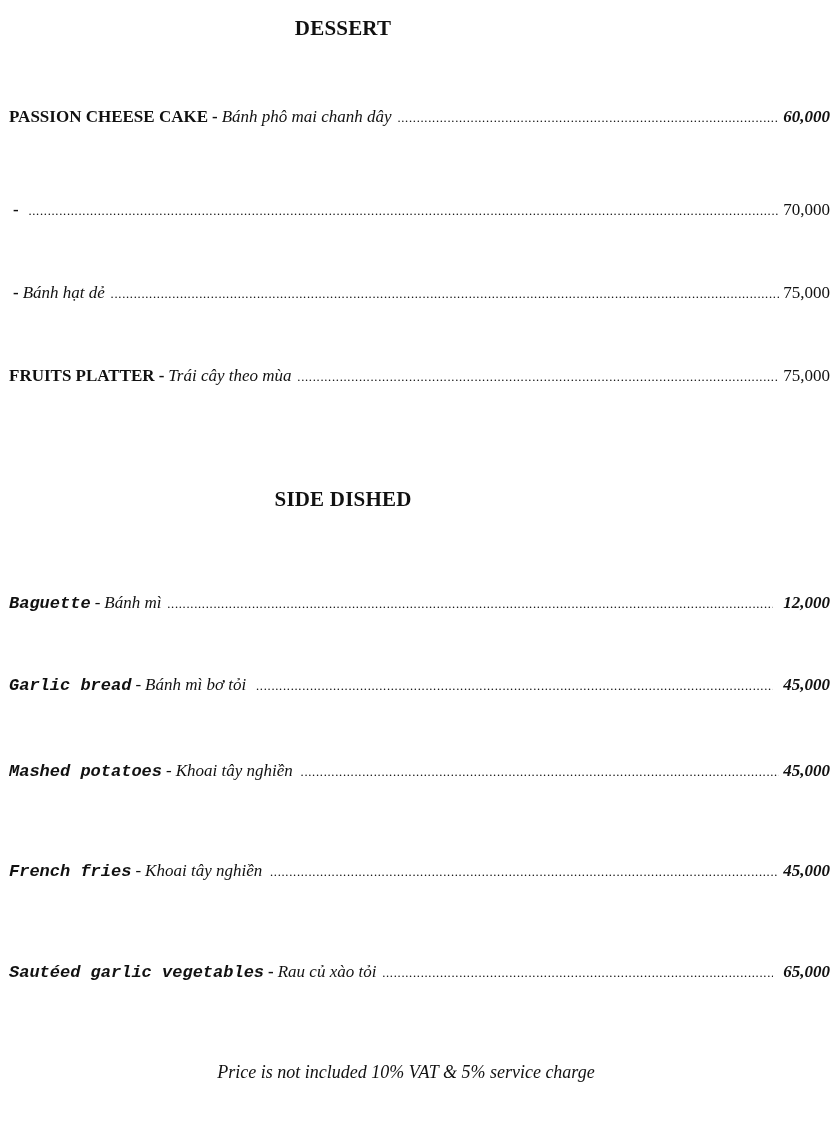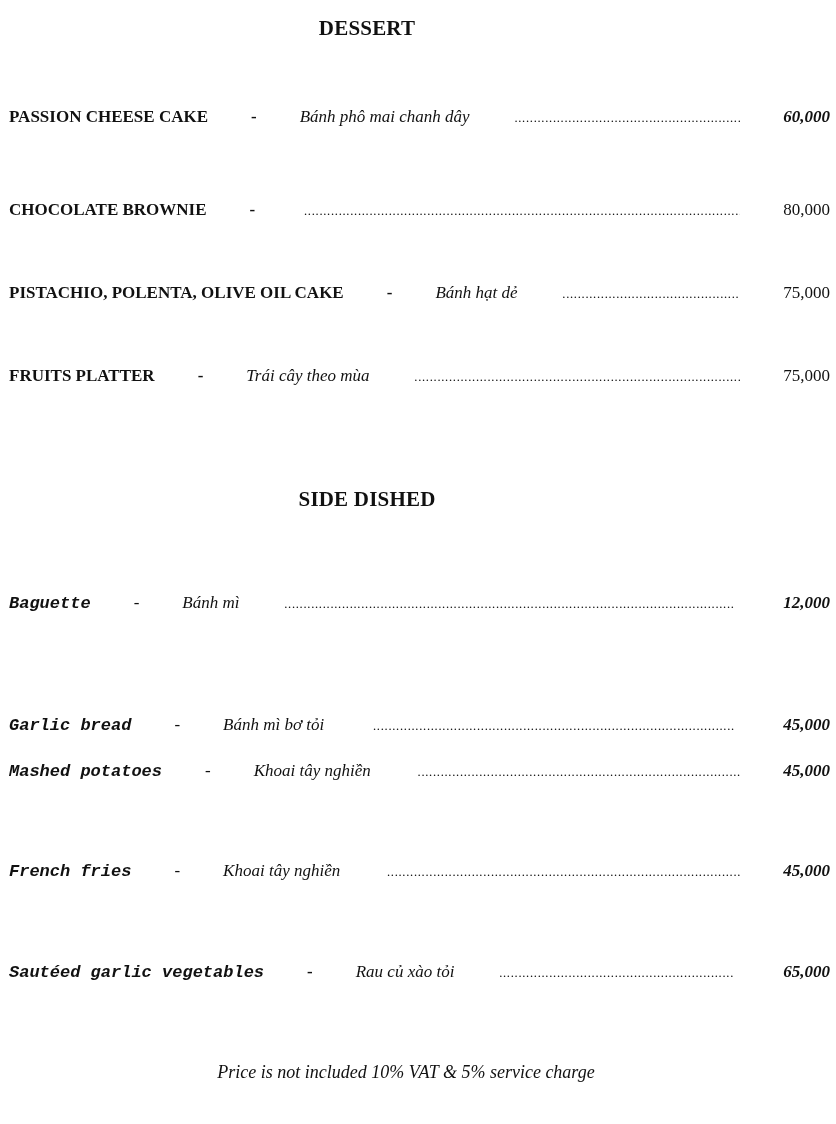--- a/index.html
+++ b/index.html
@@ -16,33 +16,31 @@
       color: #111111;
     }
     .section-title {
       position: absolute;
       left: 0;
       width: 686px;
       text-align: center;
       font-weight: bold;
       font-size: 21px;
       letter-spacing: 0.2px;
-      margin-left: 24px;
     }
     .row {
       position: absolute;
       left: 9px;
       width: 821px;
       height: 22px;
       display: flex;
       align-items: baseline;
       font-size: 17px;
       white-space: nowrap;
       overflow: hidden;
-      gap: 39px;
     }
     .name-en { font-weight: bold; }
     .name-en.italic { font-style: italic; font-family: Liberation Mono, monospace; }
     .sep { font-weight: bold; margin: 0 4px 0 4px; }
     .sep.light { font-weight: normal; }
     .name-vi { font-style: italic; }
     .dots {
       flex: 1 1 auto;
       overflow: hidden;
       margin: 0 4px 0 6px;
@@ -76,28 +74,26 @@
 
 <div class="row" style="top:107px;">
   <span class="name-en">PASSION CHEESE CAKE</span>
   <span class="sep">-</span>
   <span class="name-vi">Bánh phô mai chanh dây</span>
   <span class="dots"></span>
   <span class="price">60,000</span>
 </div>
 
 <div class="row" style="top:200px;">
-  <span class="name-en">CHOCOLATE BROWNIE</span>
   <span class="sep">-</span>
   <span class="dots"></span>
-  <span class="price plain">80,000</span>
+  <span class="price plain">70,000</span>
 </div>
 
 <div class="row" style="top:283px;">
-  <span class="name-en">PISTACHIO, POLENTA, OLIVE OIL CAKE</span>
   <span class="sep">-</span>
   <span class="name-vi">Bánh hạt dẻ</span>
   <span class="dots"></span>
   <span class="price plain">75,000</span>
 </div>
 
 <div class="row" style="top:366px;justify-content:flex-end;">
   <span class="name-en">FRUITS PLATTER</span>
   <span class="sep">-</span>
   <span class="name-vi">Trái cây theo mùa</span>
@@ -108,21 +104,21 @@
 <div class="section-title" style="top:487px;">SIDE DISHED</div>
 
 <div class="row" style="top:593px;">
   <span class="name-en italic">Baguette</span>
   <span class="sep light">-</span>
   <span class="name-vi">Bánh mì</span>
   <span class="dots" style="margin-right:10px;"></span>
   <span class="price">12,000</span>
 </div>
 
-<div class="row" style="top:715px;">
+<div class="row" style="top:675px;">
   <span class="name-en italic">Garlic bread</span>
   <span class="sep light">-</span>
   <span class="name-vi">Bánh mì bơ tỏi</span>
   <span class="dots" style="margin-left:10px;margin-right:10px;"></span>
   <span class="price">45,000</span>
 </div>
 
 <div class="row" style="top:761px;">
   <span class="name-en italic">Mashed potatoes</span>
   <span class="sep light">-</span>

